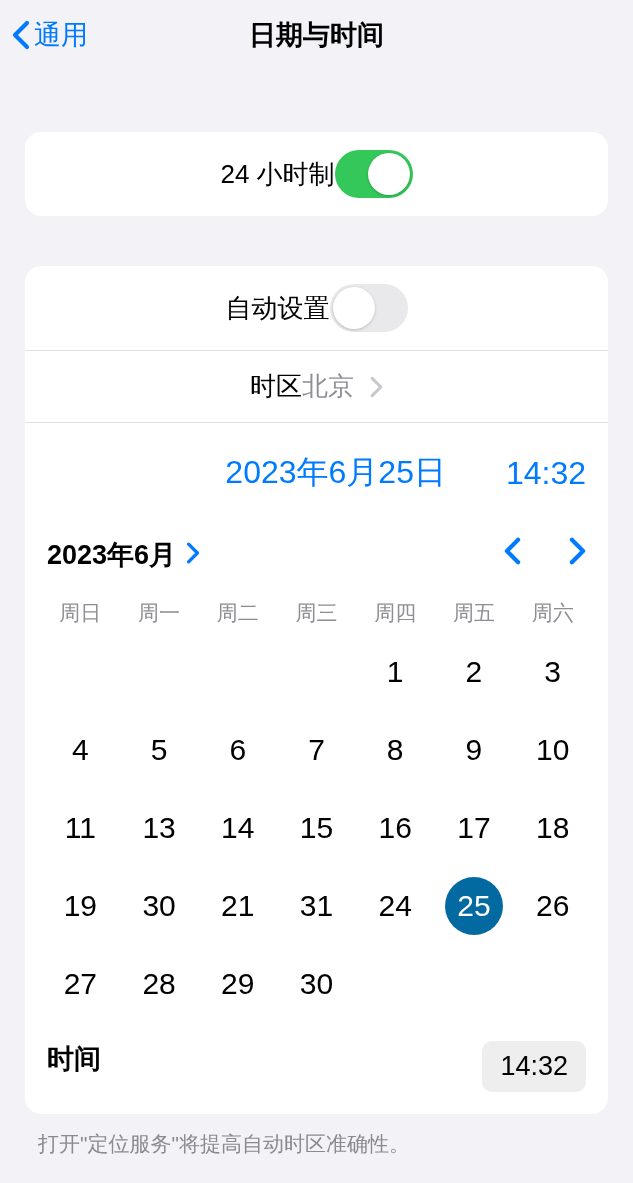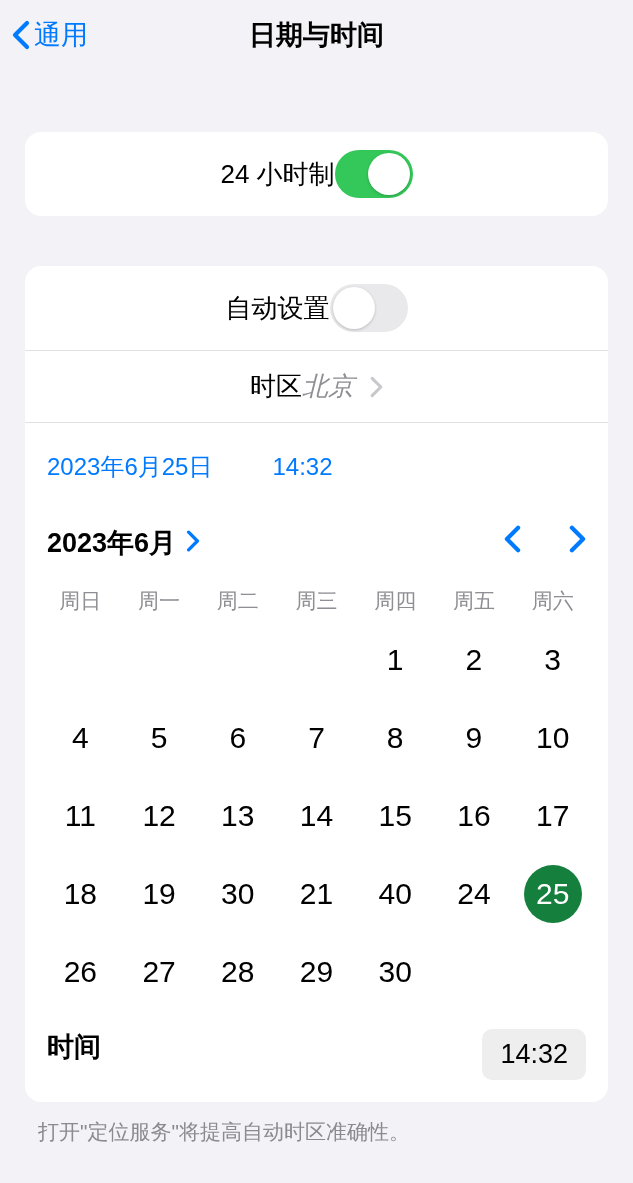--- a/index.html
+++ b/index.html
@@ -61,21 +61,20 @@
       border-bottom: 1px solid #e0e0e2;
     }
     .row .value {
       color: #8e8e93;
       font-size: 26px;
     }
     .row .right {
       display: flex;
       align-items: center;
       gap: 16px;
-      font-style: italic;
     }
     .chevron-right {
       color: #c7c7cc;
       display: inline-flex;
     }
     .toggle {
       width: 78px;
       height: 48px;
       border-radius: 24px;
       position: relative;
@@ -97,26 +96,26 @@
       box-shadow: 0 1px 3px rgba(0,0,0,0.2);
     }
     .toggle.on .toggle-knob {
       right: 3px;
     }
     .toggle.off .toggle-knob {
       left: 3px;
     }
     .date-time-row {
       display: flex;
-      justify-content: flex-start;
+      justify-content: flex-end;
       align-items: center;
       padding: 28px 22px 18px;
       gap: 60px;
       color: #007aff;
-      font-size: 24px;
+      font-size: 32px;
     }
     .calendar-header {
       display: flex;
       align-items: flex-start;
       justify-content: space-between;
       padding: 24px 22px 20px;
     }
     .month-label {
       display: flex;
       align-items: center;
@@ -163,21 +162,21 @@
       justify-content: center;
       font-size: 30px;
       cursor: pointer;
     }
     .day.empty {
       cursor: default;
     }
     .day.selected span {
       width: 58px;
       height: 58px;
-      background: #15803d;
+      background: #0369a1;
       color: #fff;
       border-radius: 50%;
       display: flex;
       align-items: center;
       justify-content: center;
       font-weight: 500;
     }
     .time-row {
       display: flex;
       align-items: flex-start;
@@ -313,23 +312,20 @@
       <div class="day">
         <span>9</span>
       </div>
       <div class="day">
         <span>10</span>
       </div>
       <div class="day">
         <span>11</span>
       </div>
       <div class="day">
-        <span>12</span>
-      </div>
-      <div class="day">
         <span>13</span>
       </div>
       <div class="day">
         <span>14</span>
       </div>
       <div class="day">
         <span>15</span>
       </div>
       <div class="day">
         <span>16</span>
@@ -343,21 +339,21 @@
       <div class="day">
         <span>19</span>
       </div>
       <div class="day">
         <span>30</span>
       </div>
       <div class="day">
         <span>21</span>
       </div>
       <div class="day">
-        <span>40</span>
+        <span>31</span>
       </div>
       <div class="day">
         <span>24</span>
       </div>
       <div class="day selected">
         <span>25</span>
       </div>
       <div class="day">
         <span>26</span>
       </div>

